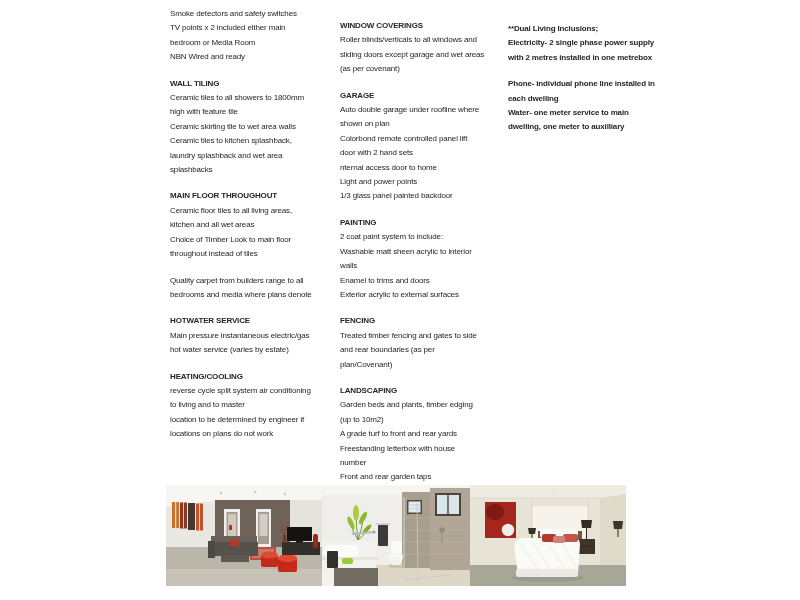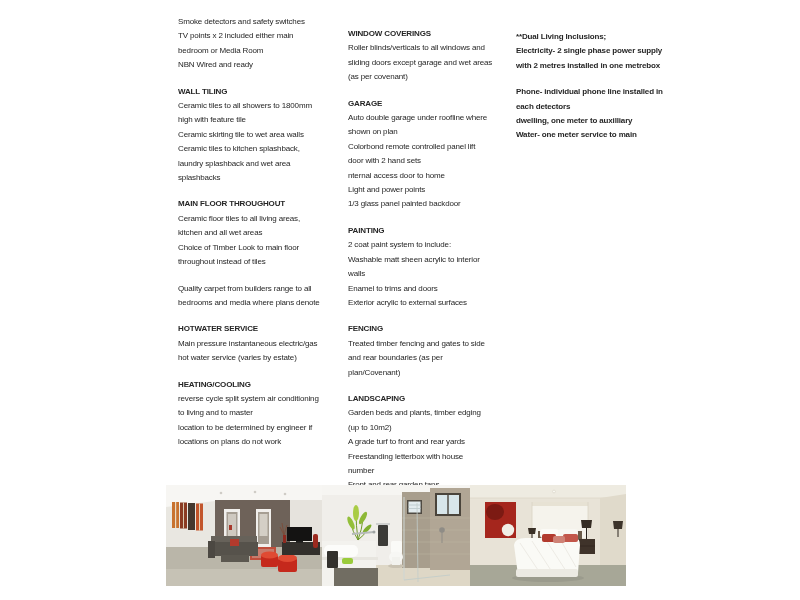--- a/index.html
+++ b/index.html
@@ -2,21 +2,21 @@
 <html><head>
 <meta charset="utf-8">
 <style>
   html,body{margin:0;padding:0;background:#ffffff;}
   .page{position:relative;width:800px;height:600px;background:#ffffff;overflow:hidden;
         font-family:"Liberation Sans",sans-serif;color:#262626;}
   .col{position:absolute;font-size:8px;line-height:14.4px;letter-spacing:-0.15px;}
   .col-left{left:166px;top:3px;width:168px;}
   .col-middle{left:336px;top:15px;width:166px;}
   .col-right{left:504px;top:18px;width:170px;}
-  .section{margin:12px;}
+  .section{margin:4px;}
   .section + .section{margin-top:12px;}
   .heading{font-weight:700;white-space:nowrap;}
   .line{white-space:nowrap;}
   .col-right .line{font-weight:700;}
   .photo-strip{position:absolute;left:166px;top:485px;width:460px;height:101px;display:flex;}
   .photo-strip svg{display:block;flex:0 0 auto;}
 </style>
 </head>
 <body>
 
@@ -104,23 +104,23 @@
       </div>
     </div>
   <div class="col col-right">
       <div class="section">
         <div class="line">**Dual Living Inclusions;</div>
         <div class="line">Electricity- 2 single phase power supply</div>
         <div class="line">with 2 metres installed in one metrebox</div>
       </div>
       <div class="section">
         <div class="line">Phone- individual phone line installed in</div>
-        <div class="line">each detectors</div>
+        <div class="line">each dwelling</div>
+        <div class="line">Water- one meter service to main</div>
         <div class="line">dwelling, one meter to auxilliary</div>
-        <div class="line">Water- one meter service to main</div>
       </div>
     </div>
 
   <div class="photo-strip">
 
     <svg width="156" height="101" viewBox="0 0 156 101" role="img" aria-label="Living room with dark taupe feature wall, two doorways, striped wall art, charcoal sofa with red cushion, red rug, two red ottomans and TV unit">
       <rect width="156" height="101" fill="#edebe7"></rect>
       <rect width="156" height="22" fill="#f7f6f3"></rect>
       <polygon points="0,22 49,16 49,62 0,72" fill="#e9e7e1"></polygon>
       <rect x="49" y="15" width="75" height="47" fill="#6e6259"></rect>

